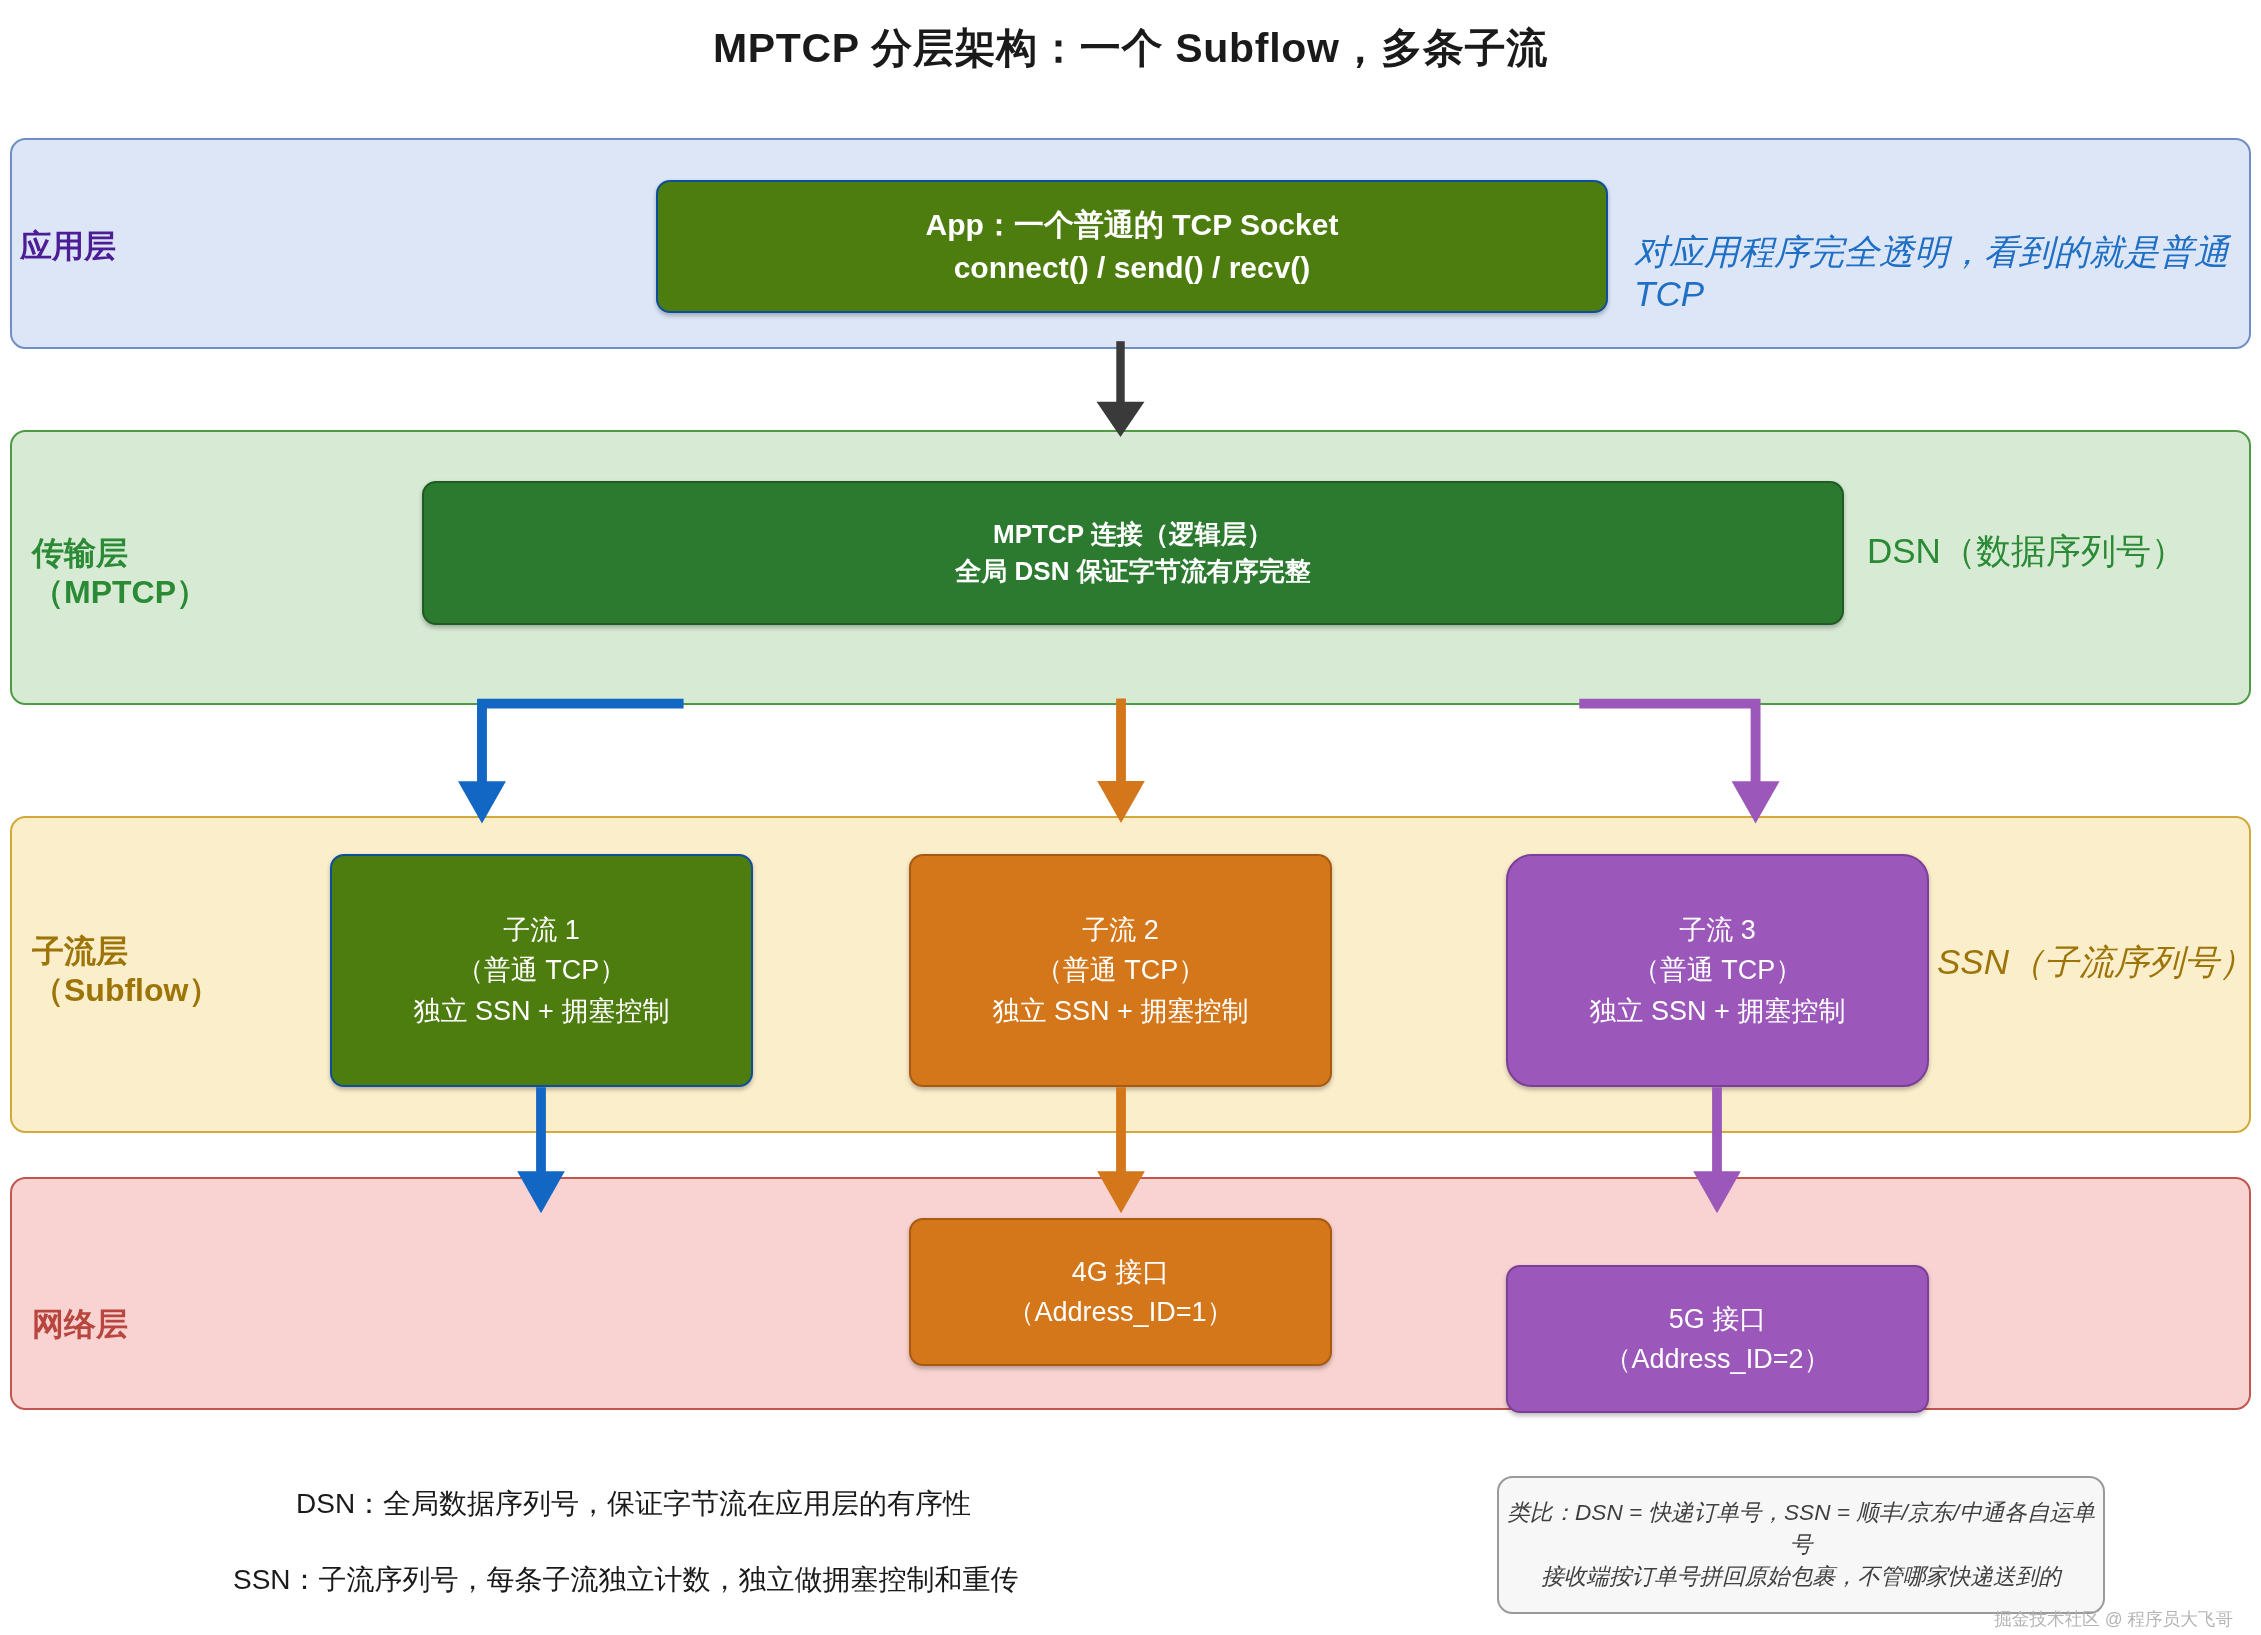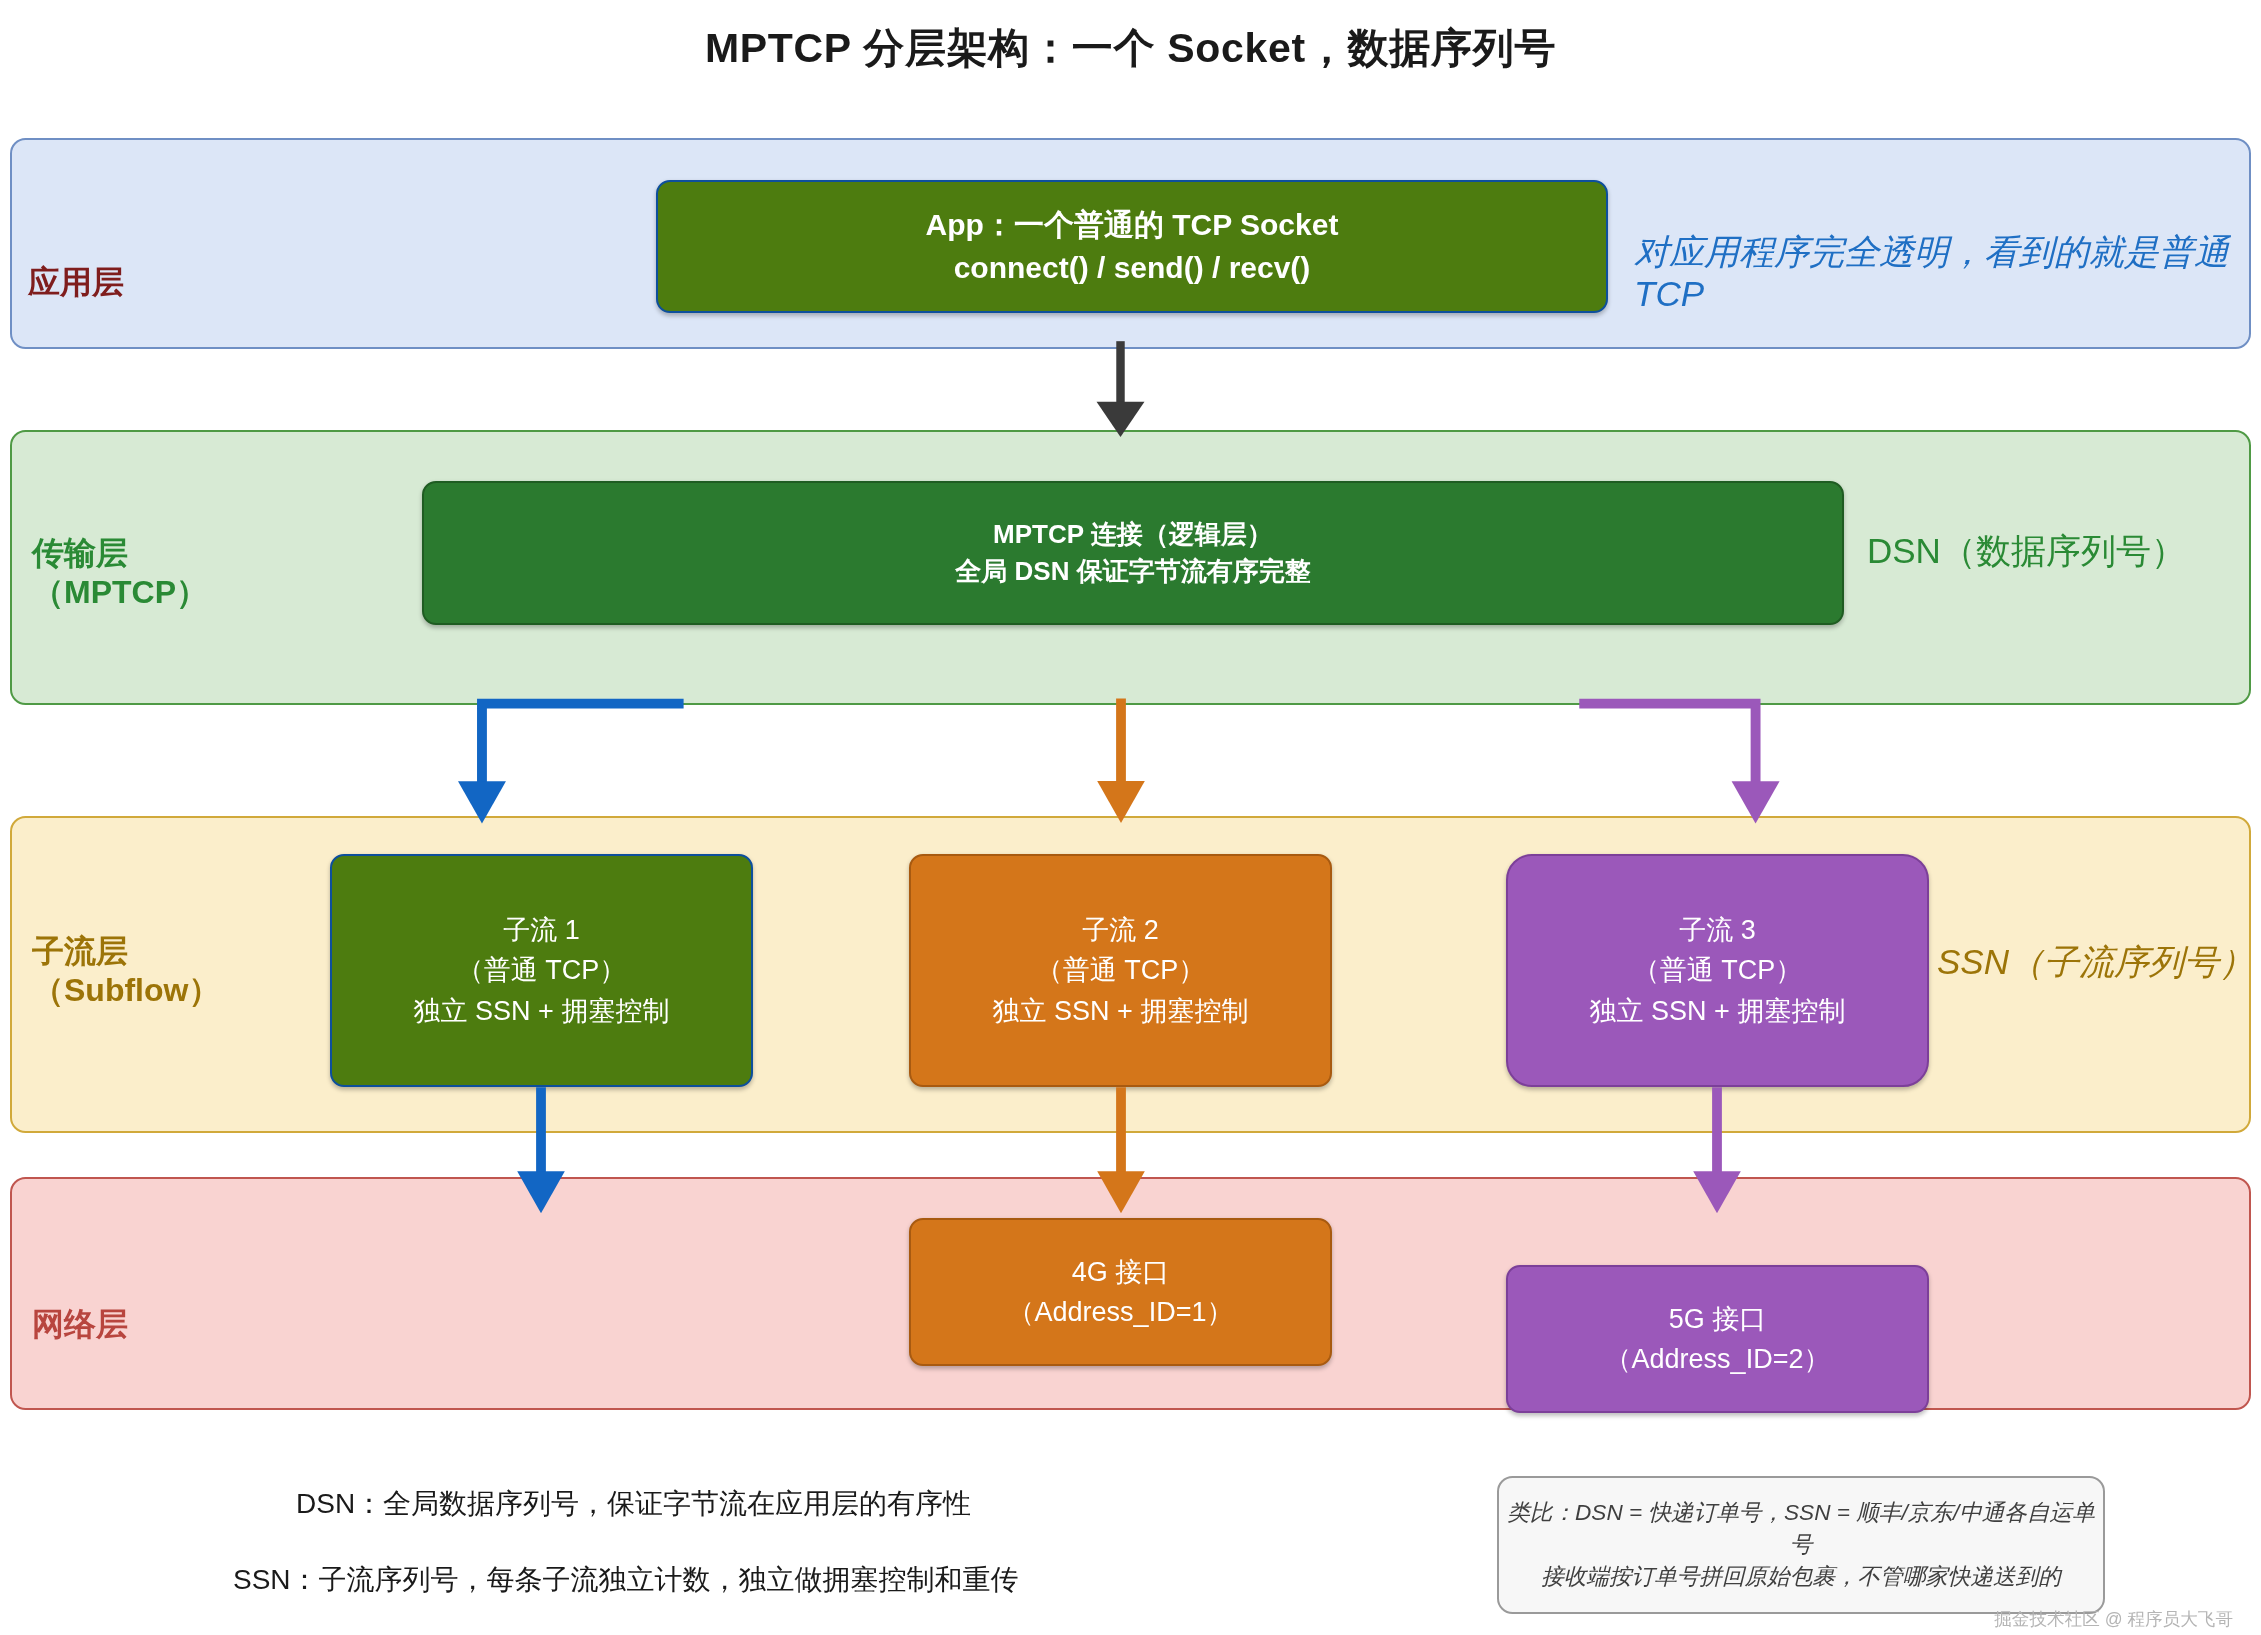--- a/index.html
+++ b/index.html
@@ -34,21 +34,21 @@
                     background: #fbeecb; border-color: #d1a93a; }
   .layer-network  { left: 10px;  top: 1177px; width: 2241px; height: 233px;
                     background: #f9d3d1; border-color: #c0564f; }
 
   
   .layer-label {
     position: absolute;
     font-size: 32px; font-weight: bold; line-height: 1.22;
     white-space: pre-line;
   }
-  .lbl-app       { left: 28px;  top: 227px;  color: #7f1d1d; margin-top: 36px; }
+  .lbl-app       { left: 20px;  top: 227px;  color: #4c1d95; }
   .lbl-transport { left: 32px;  top: 534px;  color: #2a8a35; }
   .lbl-subflow   { left: 32px;  top: 932px; color: #9c7408; }
   .lbl-network   { left: 32px;  top: 1305px; color: #b8453e; }
 
   
   .layer-note {
     position: absolute; font-size: 35px; line-height: 1.2;
   }
   .note-app       { left: 1634px; top: 231px;  color: #1f6fc4; font-style: italic; }
   .note-transport { left: 1867px; top: 530px;  color: #2a8a35; }
@@ -122,21 +122,21 @@
     position: absolute; right: 28px; bottom: 4.2px;
     font-size: 17.6px; color: #b5b5b5;
     white-space: nowrap;
   }
 </style>
 </head>
 <body>
 
 <div id="root">
 
-  <div class="title">MPTCP 分层架构：一个 Socket，数据序列号</div>
+  <div class="title">MPTCP 分层架构：一个 Subflow，多条子流</div>
 
   <div class="layer layer-app"></div>
   <div class="layer layer-transport"></div>
   <div class="layer layer-subflow"></div>
   <div class="layer layer-network"></div>
 
   <div class="layer-label lbl-app">应用层</div>
   <div class="layer-label lbl-transport">传输层
 （MPTCP）</div>
   <div class="layer-label lbl-subflow">子流层

